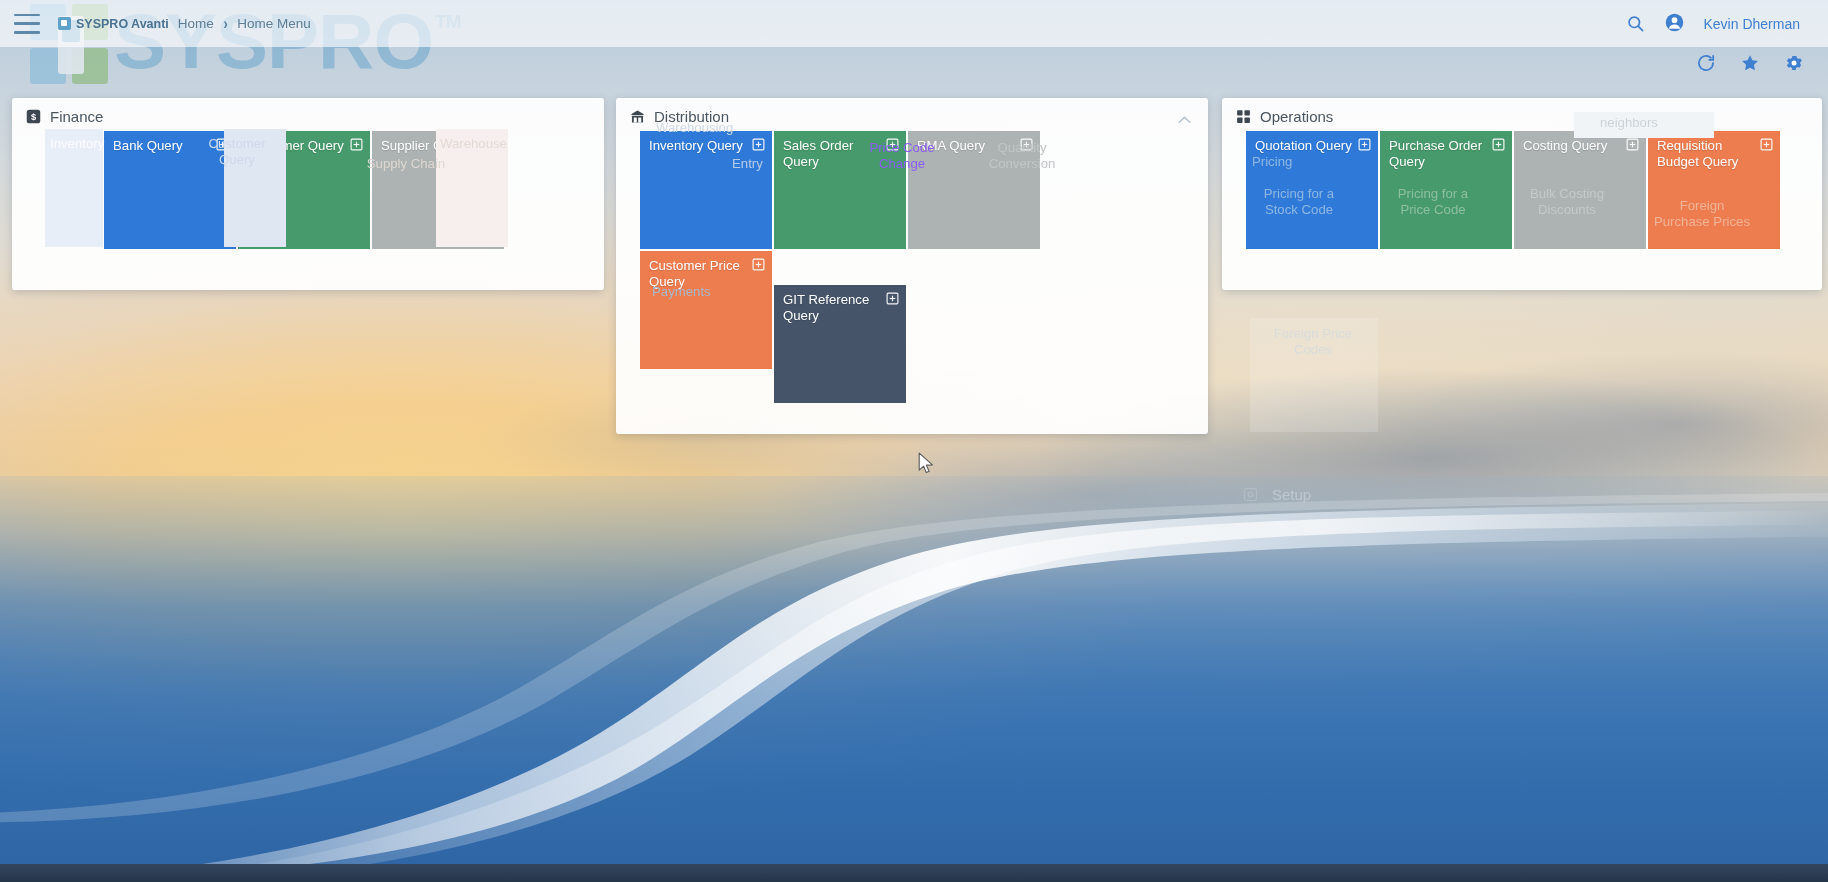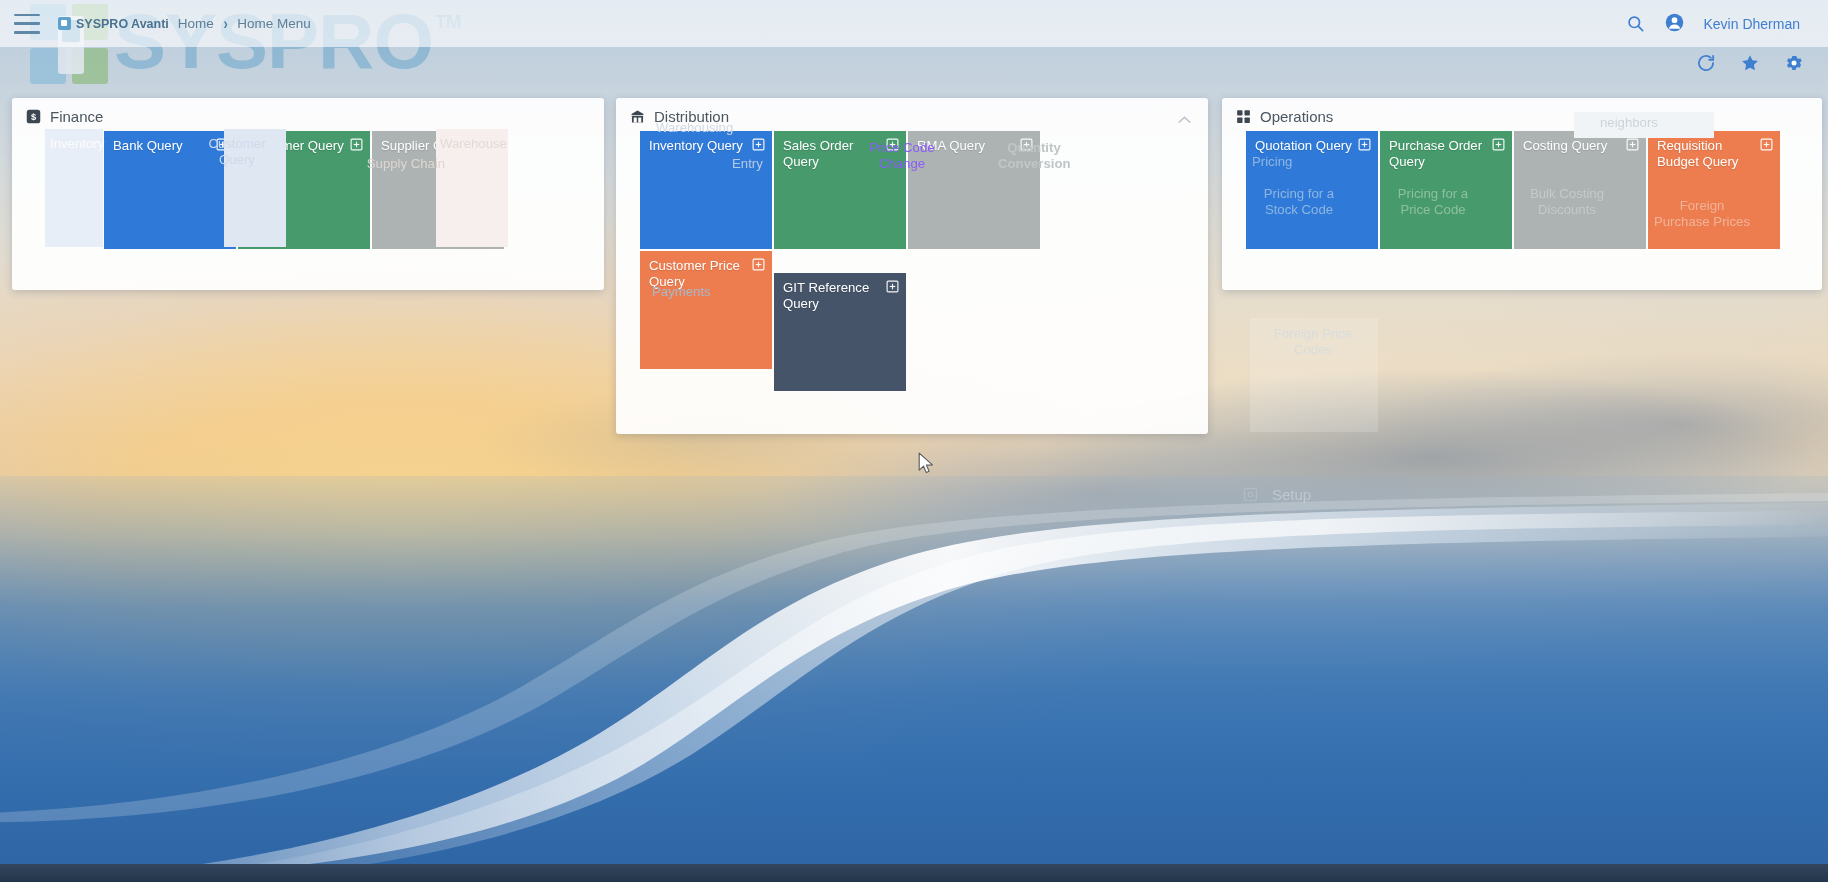--- a/index.html
+++ b/index.html
@@ -458,21 +458,21 @@
         </div>
       </div>
     </div>
 
     <div class="panel" style="left:616px; top:98px; width:592px; height:336px;">
 
       <div class="ghost-layer">
         <div class="ghost-label" style="left:40px; top:22px; color:#d2dae3;">Warehousing</div>
         <div class="ghost-label" style="left:116px; top:58px; color:#b6cbe8;">Entry</div>
         <div class="ghost-label" style="left:250px; top:42px; width:72px; color:#8b5cf6;">Price Code Change</div>
-        <div class="ghost-label" style="left:382px; top:42px; width:72px; color:#c0c6c6;font-weight:bold;">Quantity Conversion</div>
+        <div class="ghost-label" style="left:370px; top:42px; width:72px; color:#c0c6c6;">Quantity Conversion</div>
         <div class="ghost-label" style="left:36px; top:186px; color:#a9b8cb;">Payments</div>
       </div>
 
       <div class="panel-head">
         <span class="panel-icon">
           <svg width="15" height="15" viewBox="0 0 20 20" fill="#3d4751">
             <path d="M2 6.5 10 2l8 4.5V8H2z"></path>
             <rect x="2.6" y="9" width="14.8" height="9" rx="0.8"></rect>
             <rect x="5" y="11.4" width="4" height="6.6" fill="#ffffff"></rect>
             <rect x="11" y="11.4" width="4" height="6.6" fill="#ffffff"></rect>
@@ -520,21 +520,21 @@
         <div class="tile" style="background:#ed7d4f;">
           <span class="tile-label">Customer Price Query</span>
           <span class="tile-pin">
             <svg width="13" height="13" viewBox="0 0 14 14" fill="none" stroke="#ffffff" stroke-width="1.25">
               <rect x="1.2" y="1.2" width="11.6" height="11.6" rx="1.2"></rect>
               <line x1="7" y1="4" x2="7" y2="10"></line>
                 <line x1="4" y1="7" x2="10" y2="7"></line>
             </svg>
           </span>
         </div>
-        <div class="tile" style="background:#46546a; margin-top:22px;">
+        <div class="tile" style="background:#46546a; margin-top:34px;">
           <span class="tile-label">GIT Reference Query</span>
           <span class="tile-pin">
             <svg width="13" height="13" viewBox="0 0 14 14" fill="none" stroke="#ffffff" stroke-width="1.25">
               <rect x="1.2" y="1.2" width="11.6" height="11.6" rx="1.2"></rect>
               <line x1="7" y1="4" x2="7" y2="10"></line>
                 <line x1="4" y1="7" x2="10" y2="7"></line>
             </svg>
           </span>
         </div>
       </div>

